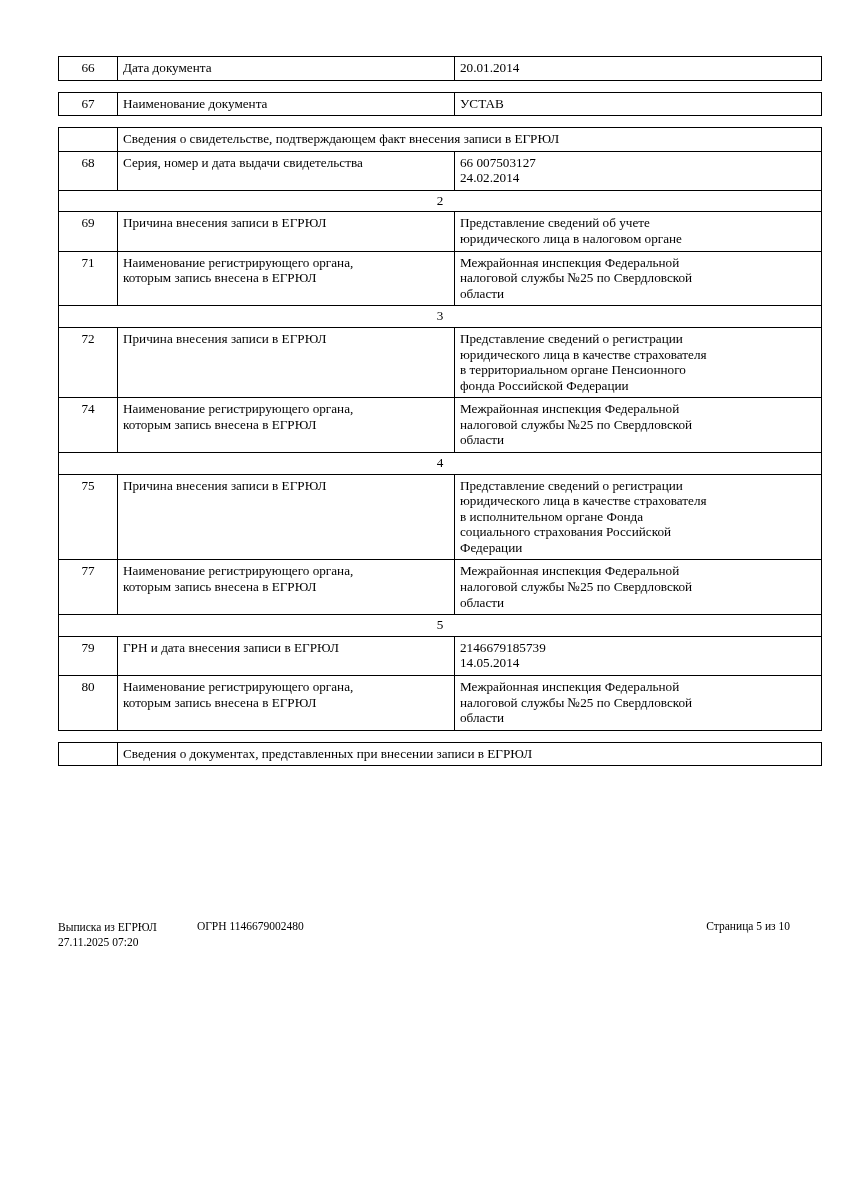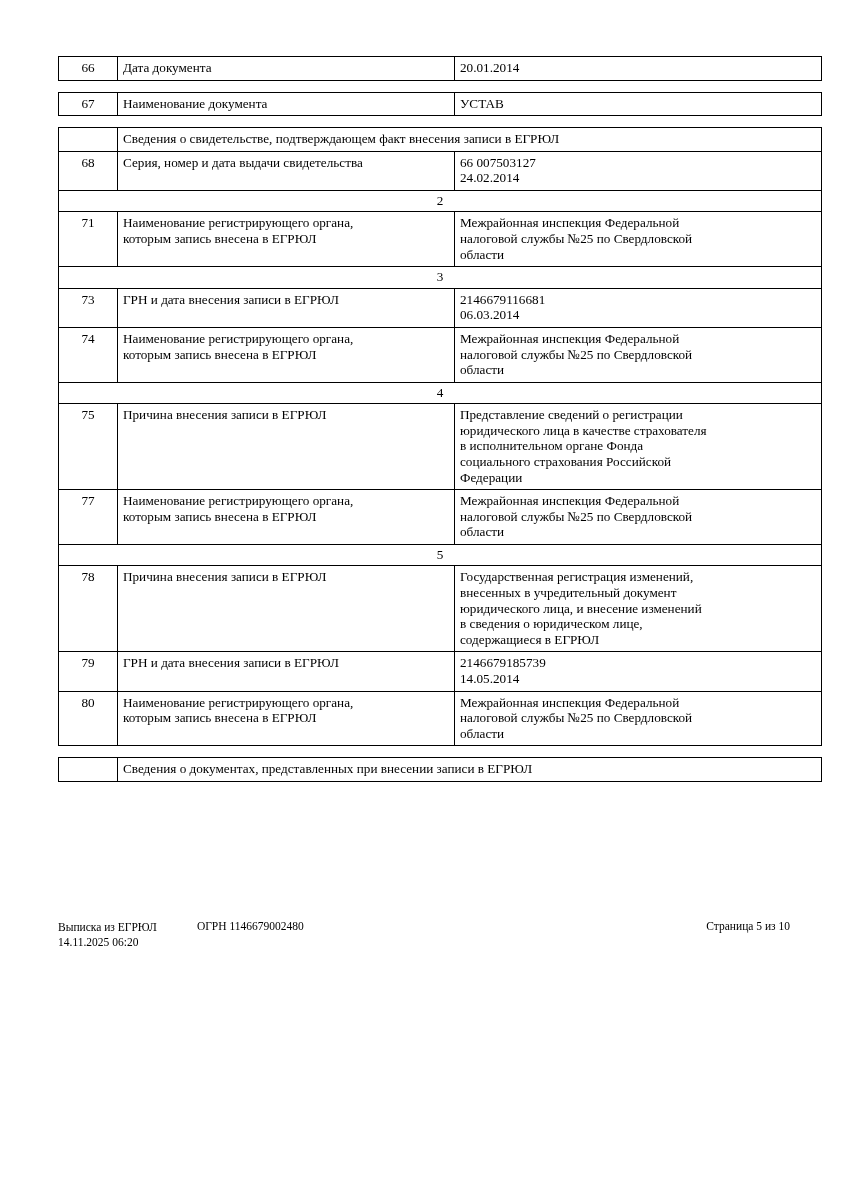--- a/index.html
+++ b/index.html
@@ -117,35 +117,43 @@
         <tr>
           <td class="num">68</td>
           <td class="label multiline">Серия, номер и дата выдачи свидетельства</td>
           <td class="value multiline">66 007503127
 24.02.2014</td>
         </tr>
         <tr class="group-row">
           <td class="group" colspan="3">2</td>
         </tr>
         <tr>
+          <td class="num">69</td>
+          <td class="label multiline">Причина внесения записи в ЕГРЮЛ</td>
+          <td class="value multiline">Представление сведений об учете
+юридического лица в налоговом органе</td>
+        </tr>
+        <tr>
           <td class="num">71</td>
           <td class="label multiline">Наименование регистрирующего органа,
 которым запись внесена в ЕГРЮЛ</td>
           <td class="value multiline">Межрайонная инспекция Федеральной
 налоговой службы №25 по Свердловской
 области</td>
         </tr>
         <tr class="group-row">
           <td class="group" colspan="3">3</td>
         </tr>
         <tr>
-          <td class="num">73</td>
-          <td class="label multiline">ГРН и дата внесения записи в ЕГРЮЛ</td>
-          <td class="value multiline">2146679116681
-06.03.2014</td>
+          <td class="num">72</td>
+          <td class="label multiline">Причина внесения записи в ЕГРЮЛ</td>
+          <td class="value multiline">Представление сведений о регистрации
+юридического лица в качестве страхователя
+в территориальном органе Пенсионного
+фонда Российской Федерации</td>
         </tr>
         <tr>
           <td class="num">74</td>
           <td class="label multiline">Наименование регистрирующего органа,
 которым запись внесена в ЕГРЮЛ</td>
           <td class="value multiline">Межрайонная инспекция Федеральной
 налоговой службы №25 по Свердловской
 области</td>
         </tr>
         <tr class="group-row">
@@ -165,29 +173,20 @@
           <td class="label multiline">Наименование регистрирующего органа,
 которым запись внесена в ЕГРЮЛ</td>
           <td class="value multiline">Межрайонная инспекция Федеральной
 налоговой службы №25 по Свердловской
 области</td>
         </tr>
         <tr class="group-row">
           <td class="group" colspan="3">5</td>
         </tr>
         <tr>
-          <td class="num">78</td>
-          <td class="label multiline">Причина внесения записи в ЕГРЮЛ</td>
-          <td class="value multiline">Государственная регистрация изменений,
-внесенных в учредительный документ
-юридического лица, и внесение изменений
-в сведения о юридическом лице,
-содержащиеся в ЕГРЮЛ</td>
-        </tr>
-        <tr>
           <td class="num">79</td>
           <td class="label multiline">ГРН и дата внесения записи в ЕГРЮЛ</td>
           <td class="value multiline">2146679185739
 14.05.2014</td>
         </tr>
         <tr>
           <td class="num">80</td>
           <td class="label multiline">Наименование регистрирующего органа,
 которым запись внесена в ЕГРЮЛ</td>
           <td class="value multiline">Межрайонная инспекция Федеральной
@@ -200,19 +199,19 @@
         <tr>
           <td class="num">&nbsp;</td>
           <td class="section multiline" colspan="2">Сведения о документах, представленных при внесении записи в ЕГРЮЛ</td>
         </tr>
       </tbody>
   </table>
 
   <div class="footer">
     <div class="left">
       <div>Выписка из ЕГРЮЛ</div>
-      <div>14.11.2025 06:20</div>
+      <div>27.11.2025 07:20</div>
     </div>
     <div class="center">ОГРН 1146679002480</div>
     <div class="right">Страница 5 из 10</div>
   </div>
 
 </div>
 
 </body></html>

